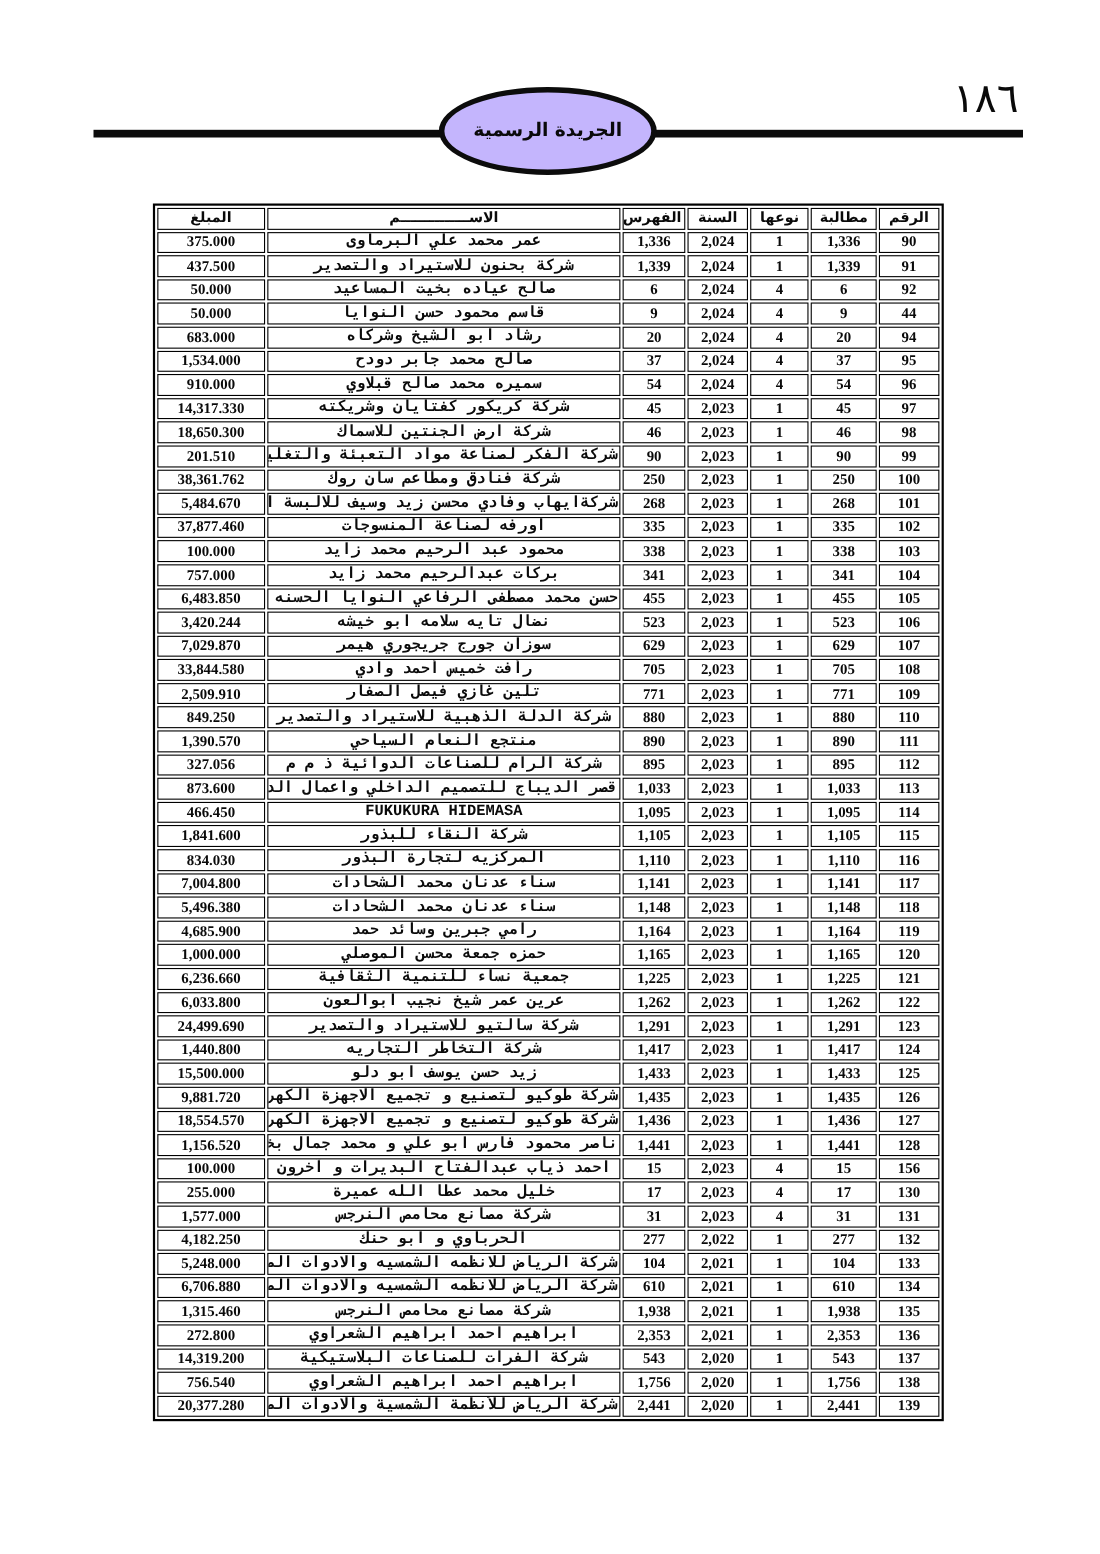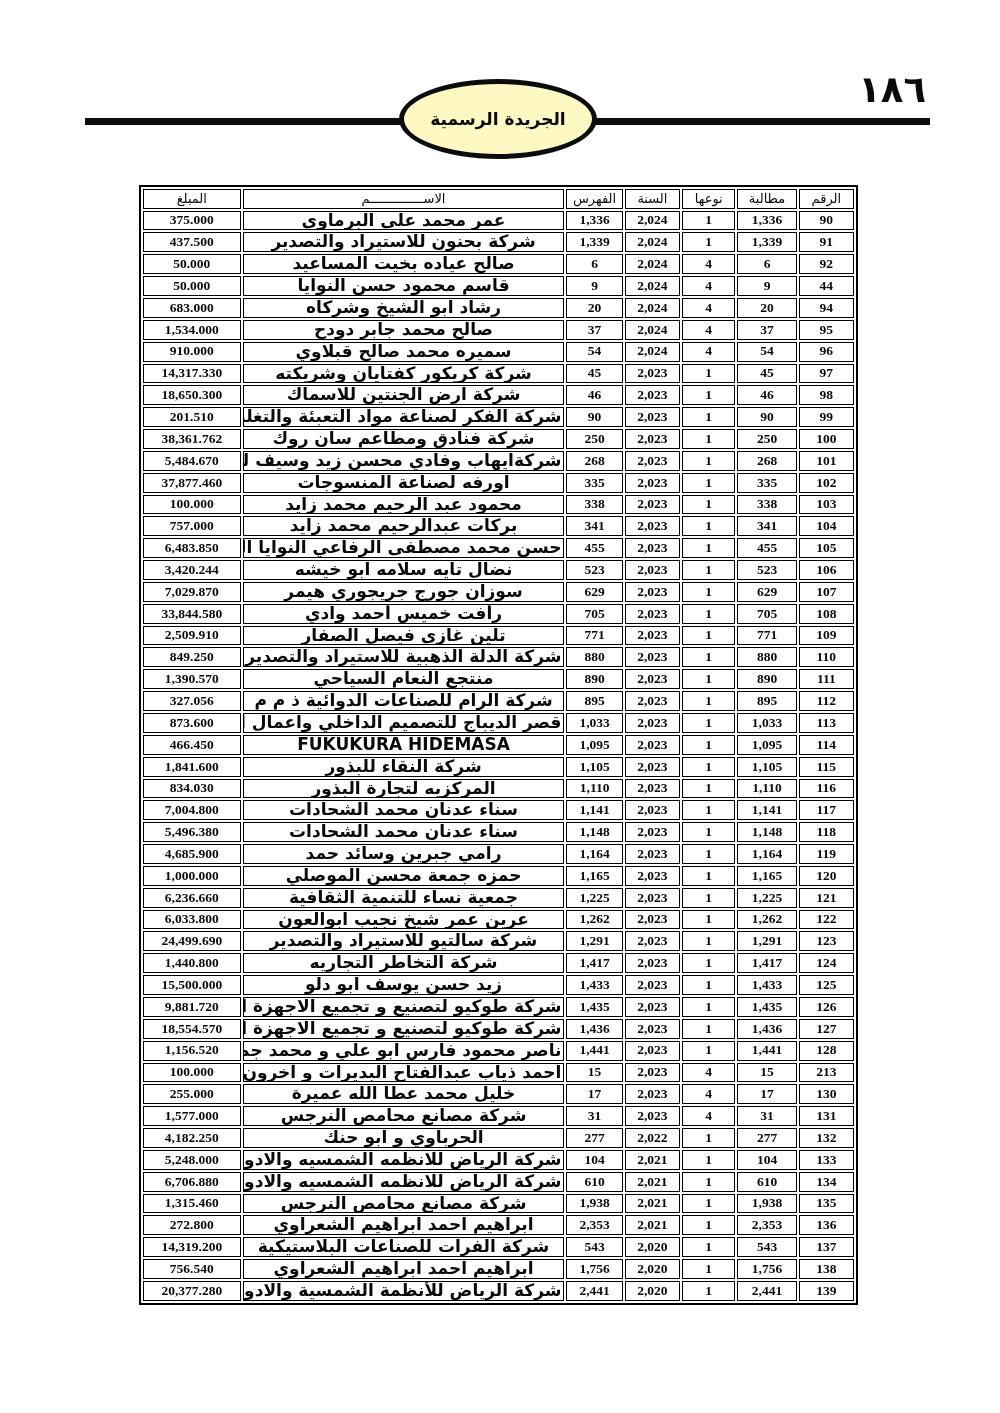--- a/index.html
+++ b/index.html
@@ -6,35 +6,35 @@
   body {
     width:1000px; height:1413px;
     background:#ffffff;
     position:relative;
     font-family:"DejaVu Sans", sans-serif;
     color:#0a0a0a;
   }
   
   .page-number {
     position:absolute; top:68px; right:74px;
-    font-size:37px; font-weight:bold;
+    font-size:37px; font-weight:normal;
     letter-spacing:2px;
     direction:rtl;
   }
   
   .rule {
     position:absolute; left:85px; top:118px;
     width:845px; height:7px;
     background:#0c0c0c;
   }
   
   .banner-ellipse {
     position:absolute; left:399px; top:79px;
     width:188px; height:70px;
-    background:#fef9c3;
+    background:#c4b5fd;
     border:5px solid #0c0c0c;
     border-radius:50%;
     display:flex; align-items:center; justify-content:center;
     z-index:2;
   }
   .banner-ellipse span {
     font-size:17px; font-weight:bold;
     direction:rtl; white-space:nowrap;
   }
   
@@ -52,30 +52,31 @@
     border:1.4px solid #000;
     text-align:center;
     vertical-align:middle;
     height:17.6px;
     line-height:1.05;
     padding:0 2px;
     overflow:hidden;
     white-space:nowrap;
   }
   table.gazette th {
-    font-size:13px; font-weight:normal;
+    font-size:13px; font-weight:bold;
   }
   td.num {
     font-family:"Liberation Serif","DejaVu Serif",serif;
     font-weight:bold;
     font-size:13.5px;
   }
   td.name {
-    font-size:17px;
+    font-size:14px;
     font-weight:bold;
+    font-family:Liberation Mono, monospace;
   }
 </style>
 </head>
 <body>
 
 <div class="page-number">١٨٦</div>
 <div class="rule"></div>
 <div class="banner-ellipse">
   <span>الجريدة الرسمية</span>
 </div>
@@ -447,21 +448,21 @@
       <tr>
         <td class="num">128</td>
         <td class="num">1,441</td>
         <td class="num">1</td>
         <td class="num">2,023</td>
         <td class="num">1,441</td>
         <td class="name">ناصر محمود فارس ابو علي و محمد جمال بخيت حسن</td>
         <td class="num">1,156.520</td>
       </tr>
       <tr>
-        <td class="num">213</td>
+        <td class="num">156</td>
         <td class="num">15</td>
         <td class="num">4</td>
         <td class="num">2,023</td>
         <td class="num">15</td>
         <td class="name">احمد ذياب عبدالفتاح البديرات و آخرون</td>
         <td class="num">100.000</td>
       </tr>
       <tr>
         <td class="num">130</td>
         <td class="num">17</td>

